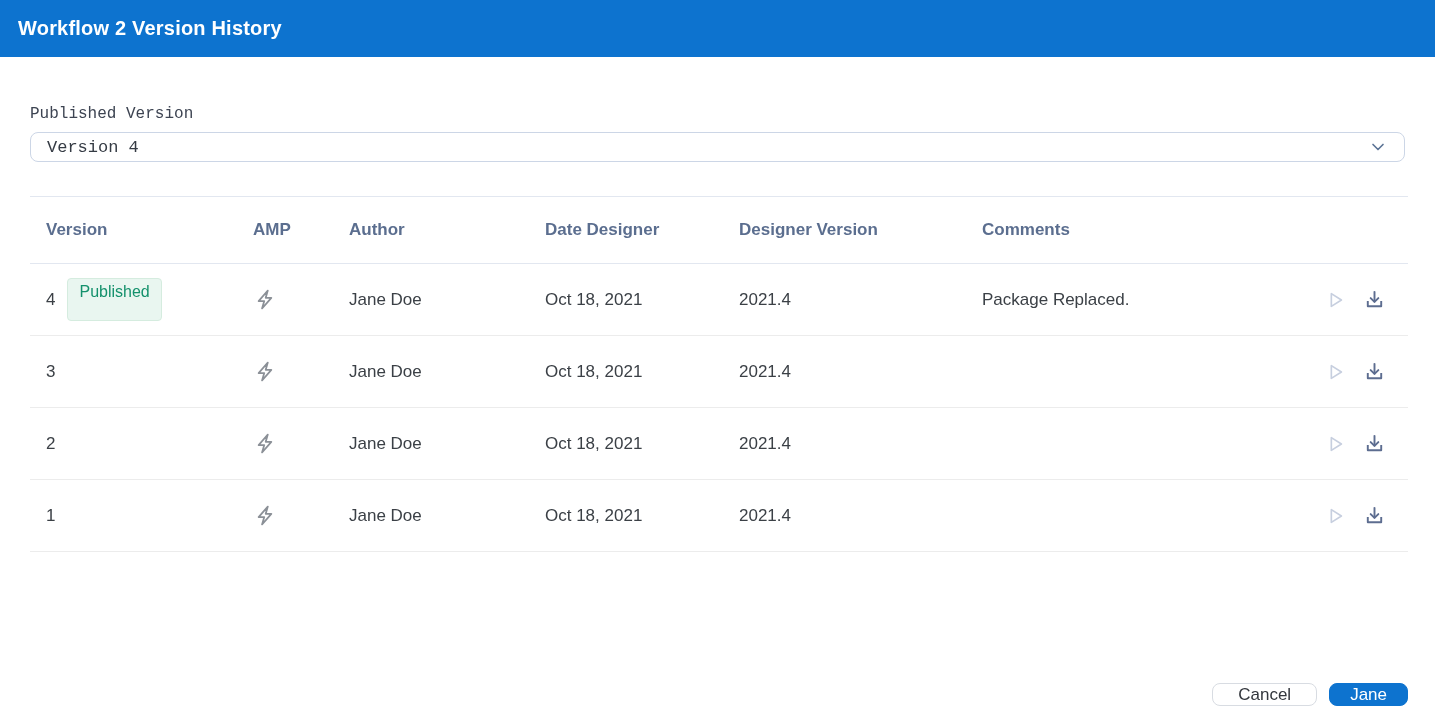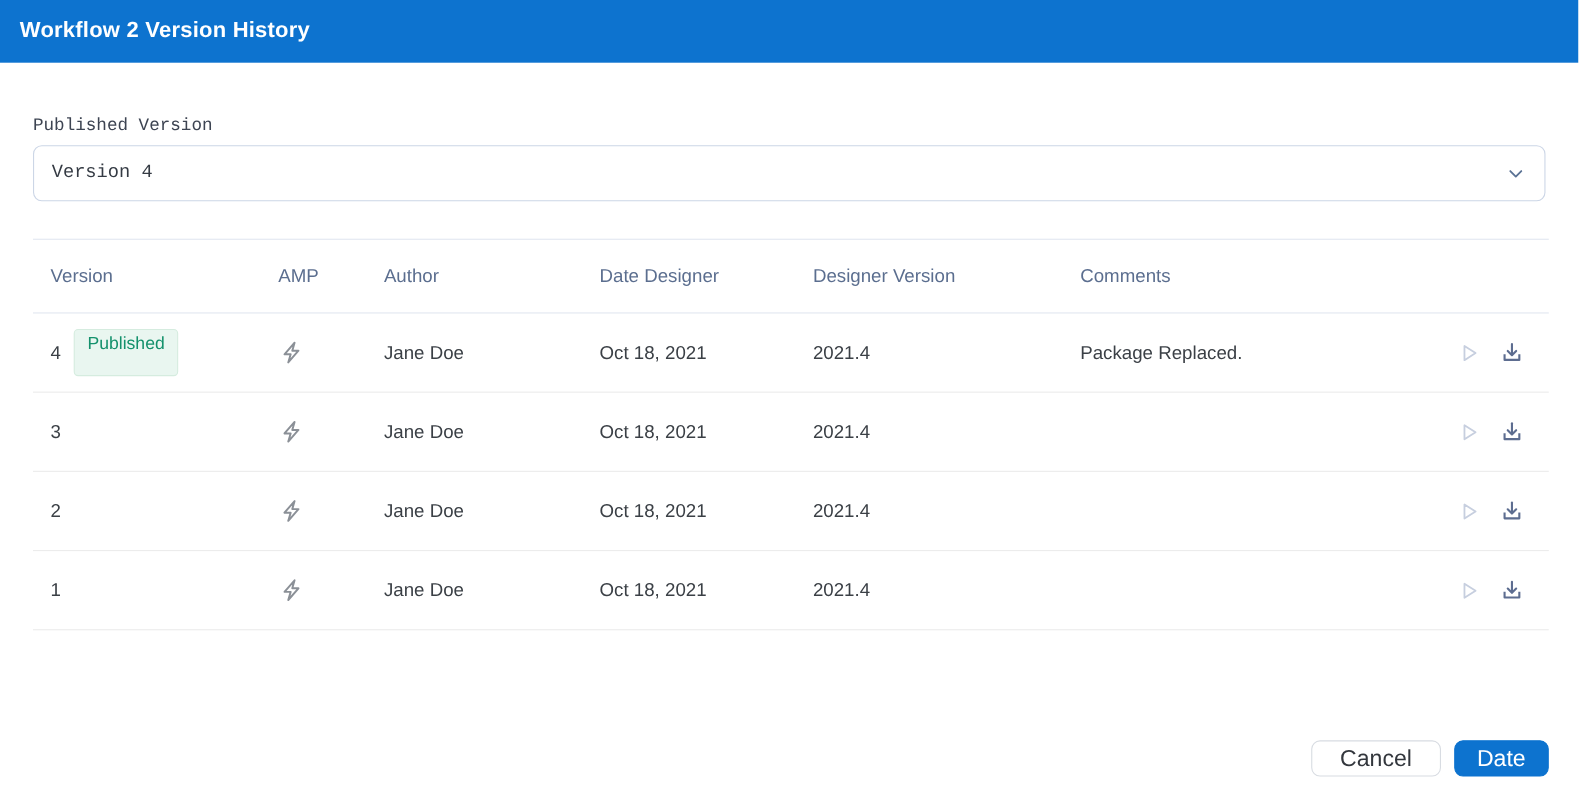--- a/index.html
+++ b/index.html
@@ -30,21 +30,21 @@
 
   
   .field { margin: 48px 30px 0 30px; font-family: Liberation Mono, monospace; }
   .field-label {
     display: block;
     font-size: 16px;
     color: #3d4452;
     margin-bottom: 9px;
   }
   .select {
-    height: 51px;
+    height: 30px;
     border: 1px solid #ccd6e6;
     border-radius: 8px;
     display: flex;
     align-items: center;
     justify-content: space-between;
     padding: 0 16px;
     cursor: pointer;
     background: #fff;
   }
   .select .value { font-size: 17px; color: #353b44; }
@@ -58,21 +58,21 @@
     align-items: center;
     padding-left: 16px;
   }
   .thead-row {
     height: 67px;
     border-bottom: 1px solid #e2e7f0;
   }
   .table-wrap { border-top: 1px solid #e2e7f0; }
   .th {
     font-size: 17px;
-    font-weight: 400;
+    font-weight: 700;
     color: var(--table-header-text, #5b6e8f);
   }
   .trow {
     height: 72px;
     border-bottom: 1px solid #ececec;
     font-size: 17px;
     color: #3b4046;
   }
   .cell { display: flex; align-items: center; }
   .version-cell { gap: 12px; }
@@ -104,23 +104,23 @@
   
   .spacer { flex: 1 1 auto; }
   .dialog-footer {
     flex: 0 0 auto;
     display: flex;
     justify-content: flex-end;
     gap: 12px;
     padding: 0 27px 20px 0;
   }
   .btn {
-    height: 33px;
+    height: 23px;
     border-radius: 8px;
-    font-size: 21px;
+    font-size: 17px;
     font-family: inherit;
     cursor: pointer;
   }
   .btn-cancel {
     background: #ffffff;
     color: #33373d;
     border: 1px solid #d8dce2;
     padding: 0 25px;
   }
   .btn-save {
@@ -278,14 +278,14 @@
       </button>
     </div>
   </div>
 </div>
 </section>
 
 <div class="spacer"></div>
 
 <footer class="dialog-footer">
   <button class="btn btn-cancel">Cancel</button>
-  <button class="btn btn-save">Date</button>
+  <button class="btn btn-save">Jane</button>
 </footer>
 
 </body></html>

